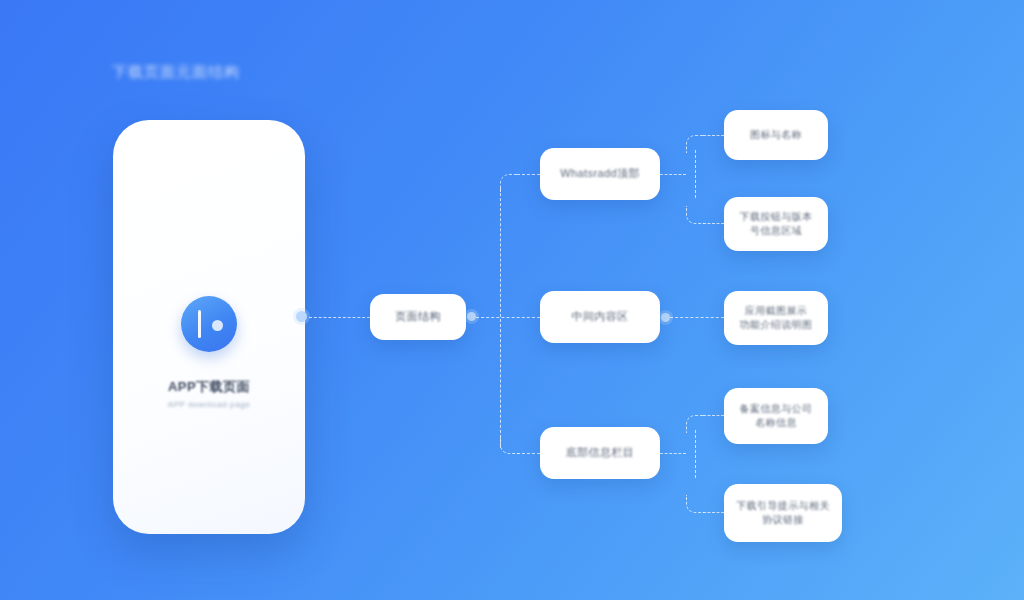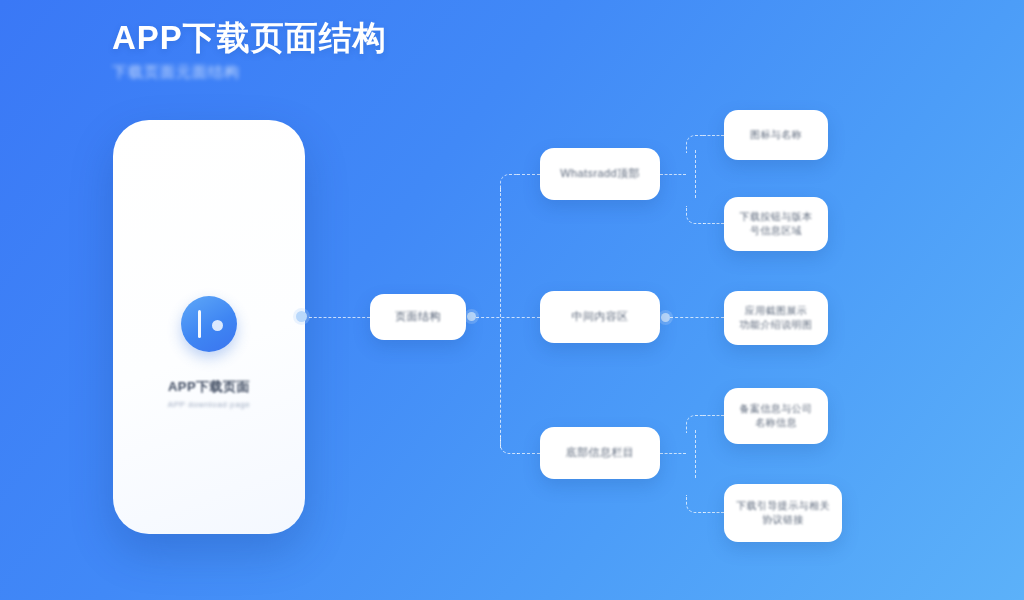--- a/index.html
+++ b/index.html
@@ -102,21 +102,20 @@
     position:absolute;border-radius:50%;
     background:#b9d8fb;
     box-shadow:0 0 0 3px rgba(185,216,251,.28);
   }
 </style>
 </head>
 <body>
 
 <div id="stage">
 
-  <div id="title">APP下载页面结构</div>
   <div id="subtitle">下载页面元面结构</div>
 
   <div id="phone">
     <div id="app-icon">
       <div id="app-icon-bar"></div>
       <div id="app-icon-dot"></div>
     </div>
     <div id="phone-title">APP下载页面</div>
     <div id="phone-sub">APP download page</div>
   </div>

